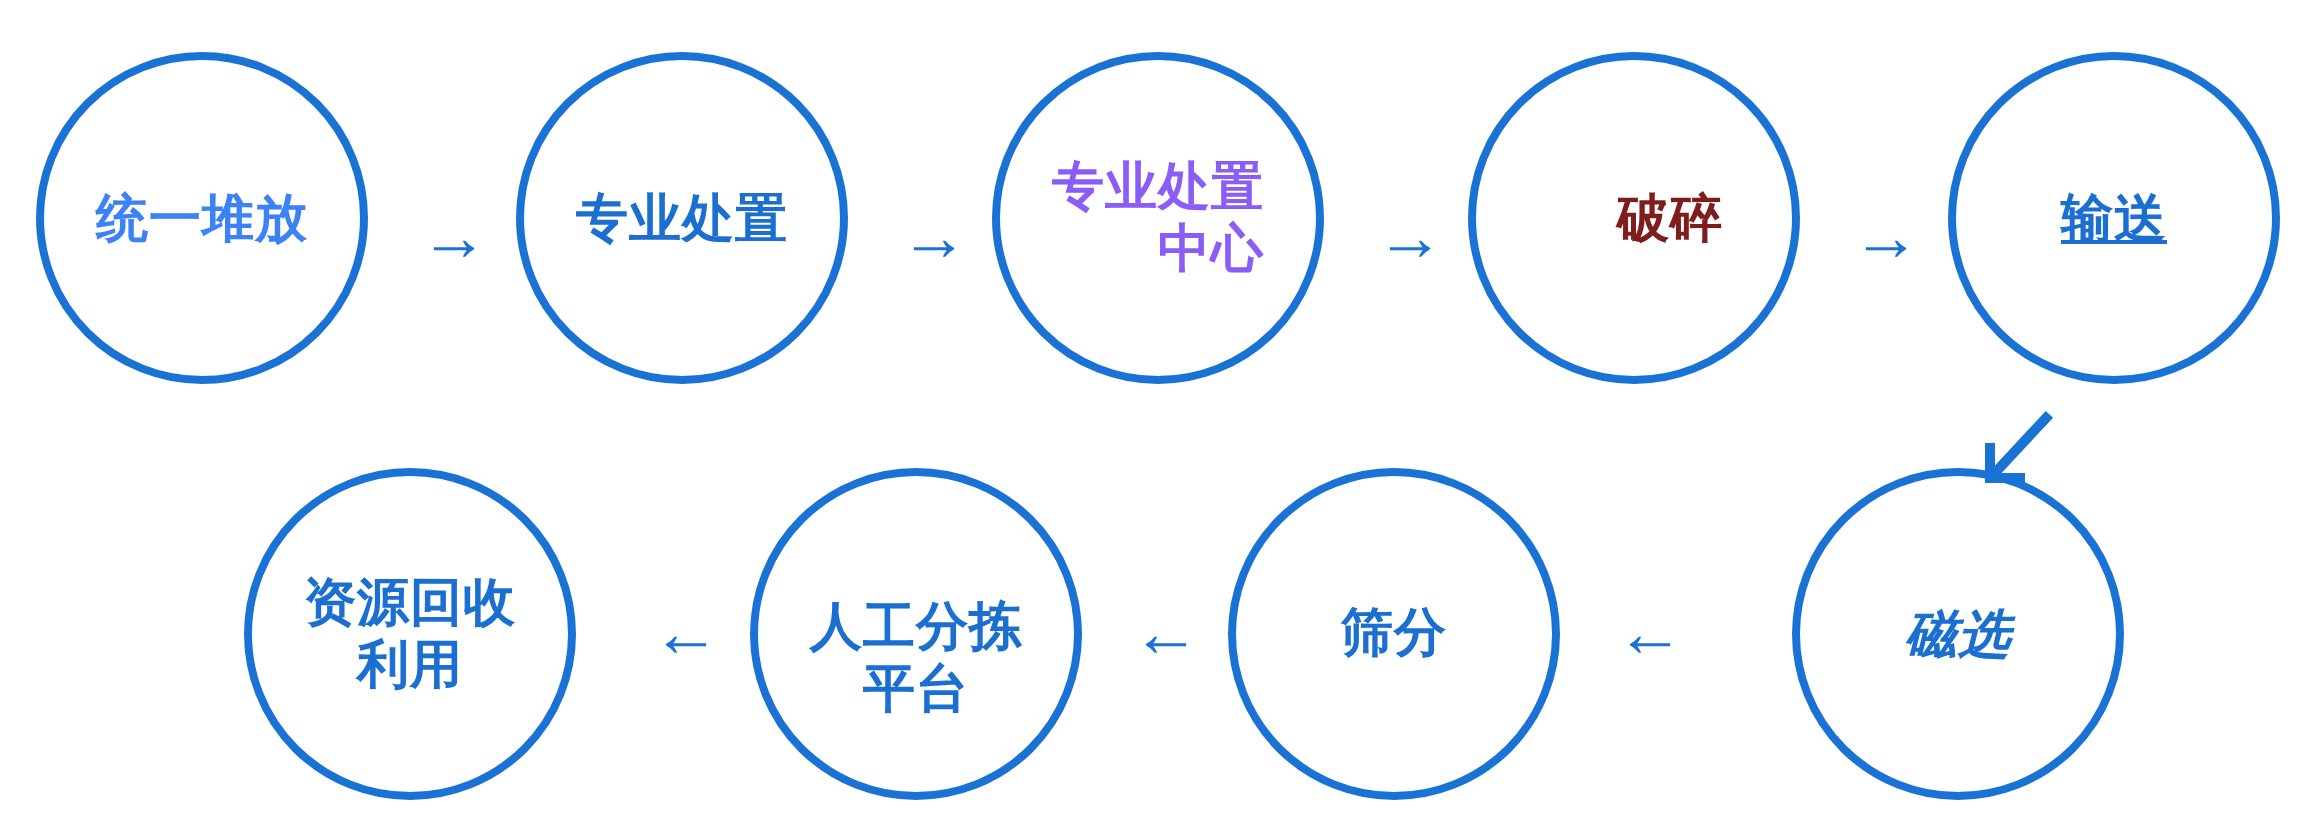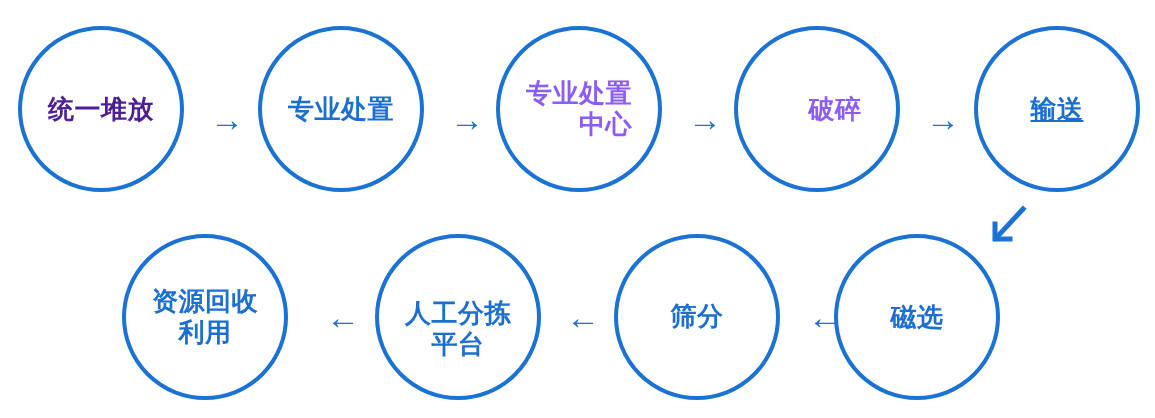--- a/index.html
+++ b/index.html
@@ -50,36 +50,36 @@
     font-size: 34px;
     line-height: 1;
   }
   .arrow-svg { display: block; }
 </style>
 </head>
 <body>
 
 <div id="flow-canvas" style="width: 1155px; height: 418px; background: rgb(255, 255, 255);">
     <div class="node" style="left: 18px; top: 26px; width: 166px; height: 166px; border-color: rgb(26, 115, 212);">
-      <div class="node-label" style="color: #4c1d95; text-align: center;">统一堆放</div>
+      <div class="node-label" style="color: #3b82f6; text-align: center;">统一堆放</div>
     </div>
     <div class="node" style="left: 258px; top: 26px; width: 166px; height: 166px; border-color: rgb(26, 115, 212);">
       <div class="node-label" style="color: rgb(26, 111, 208);">专业处置</div>
     </div>
     <div class="node" style="left: 496px; top: 26px; width: 166px; height: 166px; border-color: rgb(26, 115, 212);">
       <div class="node-label" style="color: #8b5cf6; text-align: right;">专业处置
 中心</div>
     </div>
     <div class="node" style="left: 734px; top: 26px; width: 166px; height: 166px; border-color: rgb(26, 115, 212);">
-      <div class="node-label" style="color: #8b5cf6; margin-left: 36px;">破碎</div>
+      <div class="node-label" style="color: #7f1d1d; margin-left: 36px;">破碎</div>
     </div>
     <div class="node" style="left: 974px; top: 26px; width: 166px; height: 166px; border-color: rgb(26, 115, 212);">
       <div class="node-label" style="color: rgb(26, 111, 208); text-decoration: underline;">输送</div>
     </div>
-    <div class="node" style="left: 834px; top: 234px; width: 166px; height: 166px; border-color: rgb(26, 115, 212);">
+    <div class="node" style="left: 896px; top: 234px; width: 166px; height: 166px; border-color: rgb(26, 115, 212); font-style: italic;">
       <div class="node-label" style="color: rgb(26, 111, 208);">磁选</div>
     </div>
     <div class="node" style="left: 614px; top: 234px; width: 166px; height: 166px; border-color: rgb(26, 115, 212);">
       <div class="node-label" style="color: rgb(26, 111, 208); font-family: Liberation Serif, serif;">筛分</div>
     </div>
     <div class="node" style="left: 375px; top: 234px; width: 166px; height: 166px; border-color: rgb(26, 115, 212);">
       <div class="node-label" style="color: rgb(26, 111, 208); margin-top: 23px;">人工分拣
 平台</div>
     </div>
     <div class="node" style="left: 122px; top: 234px; width: 166px; height: 166px; border-color: rgb(26, 115, 212);">

